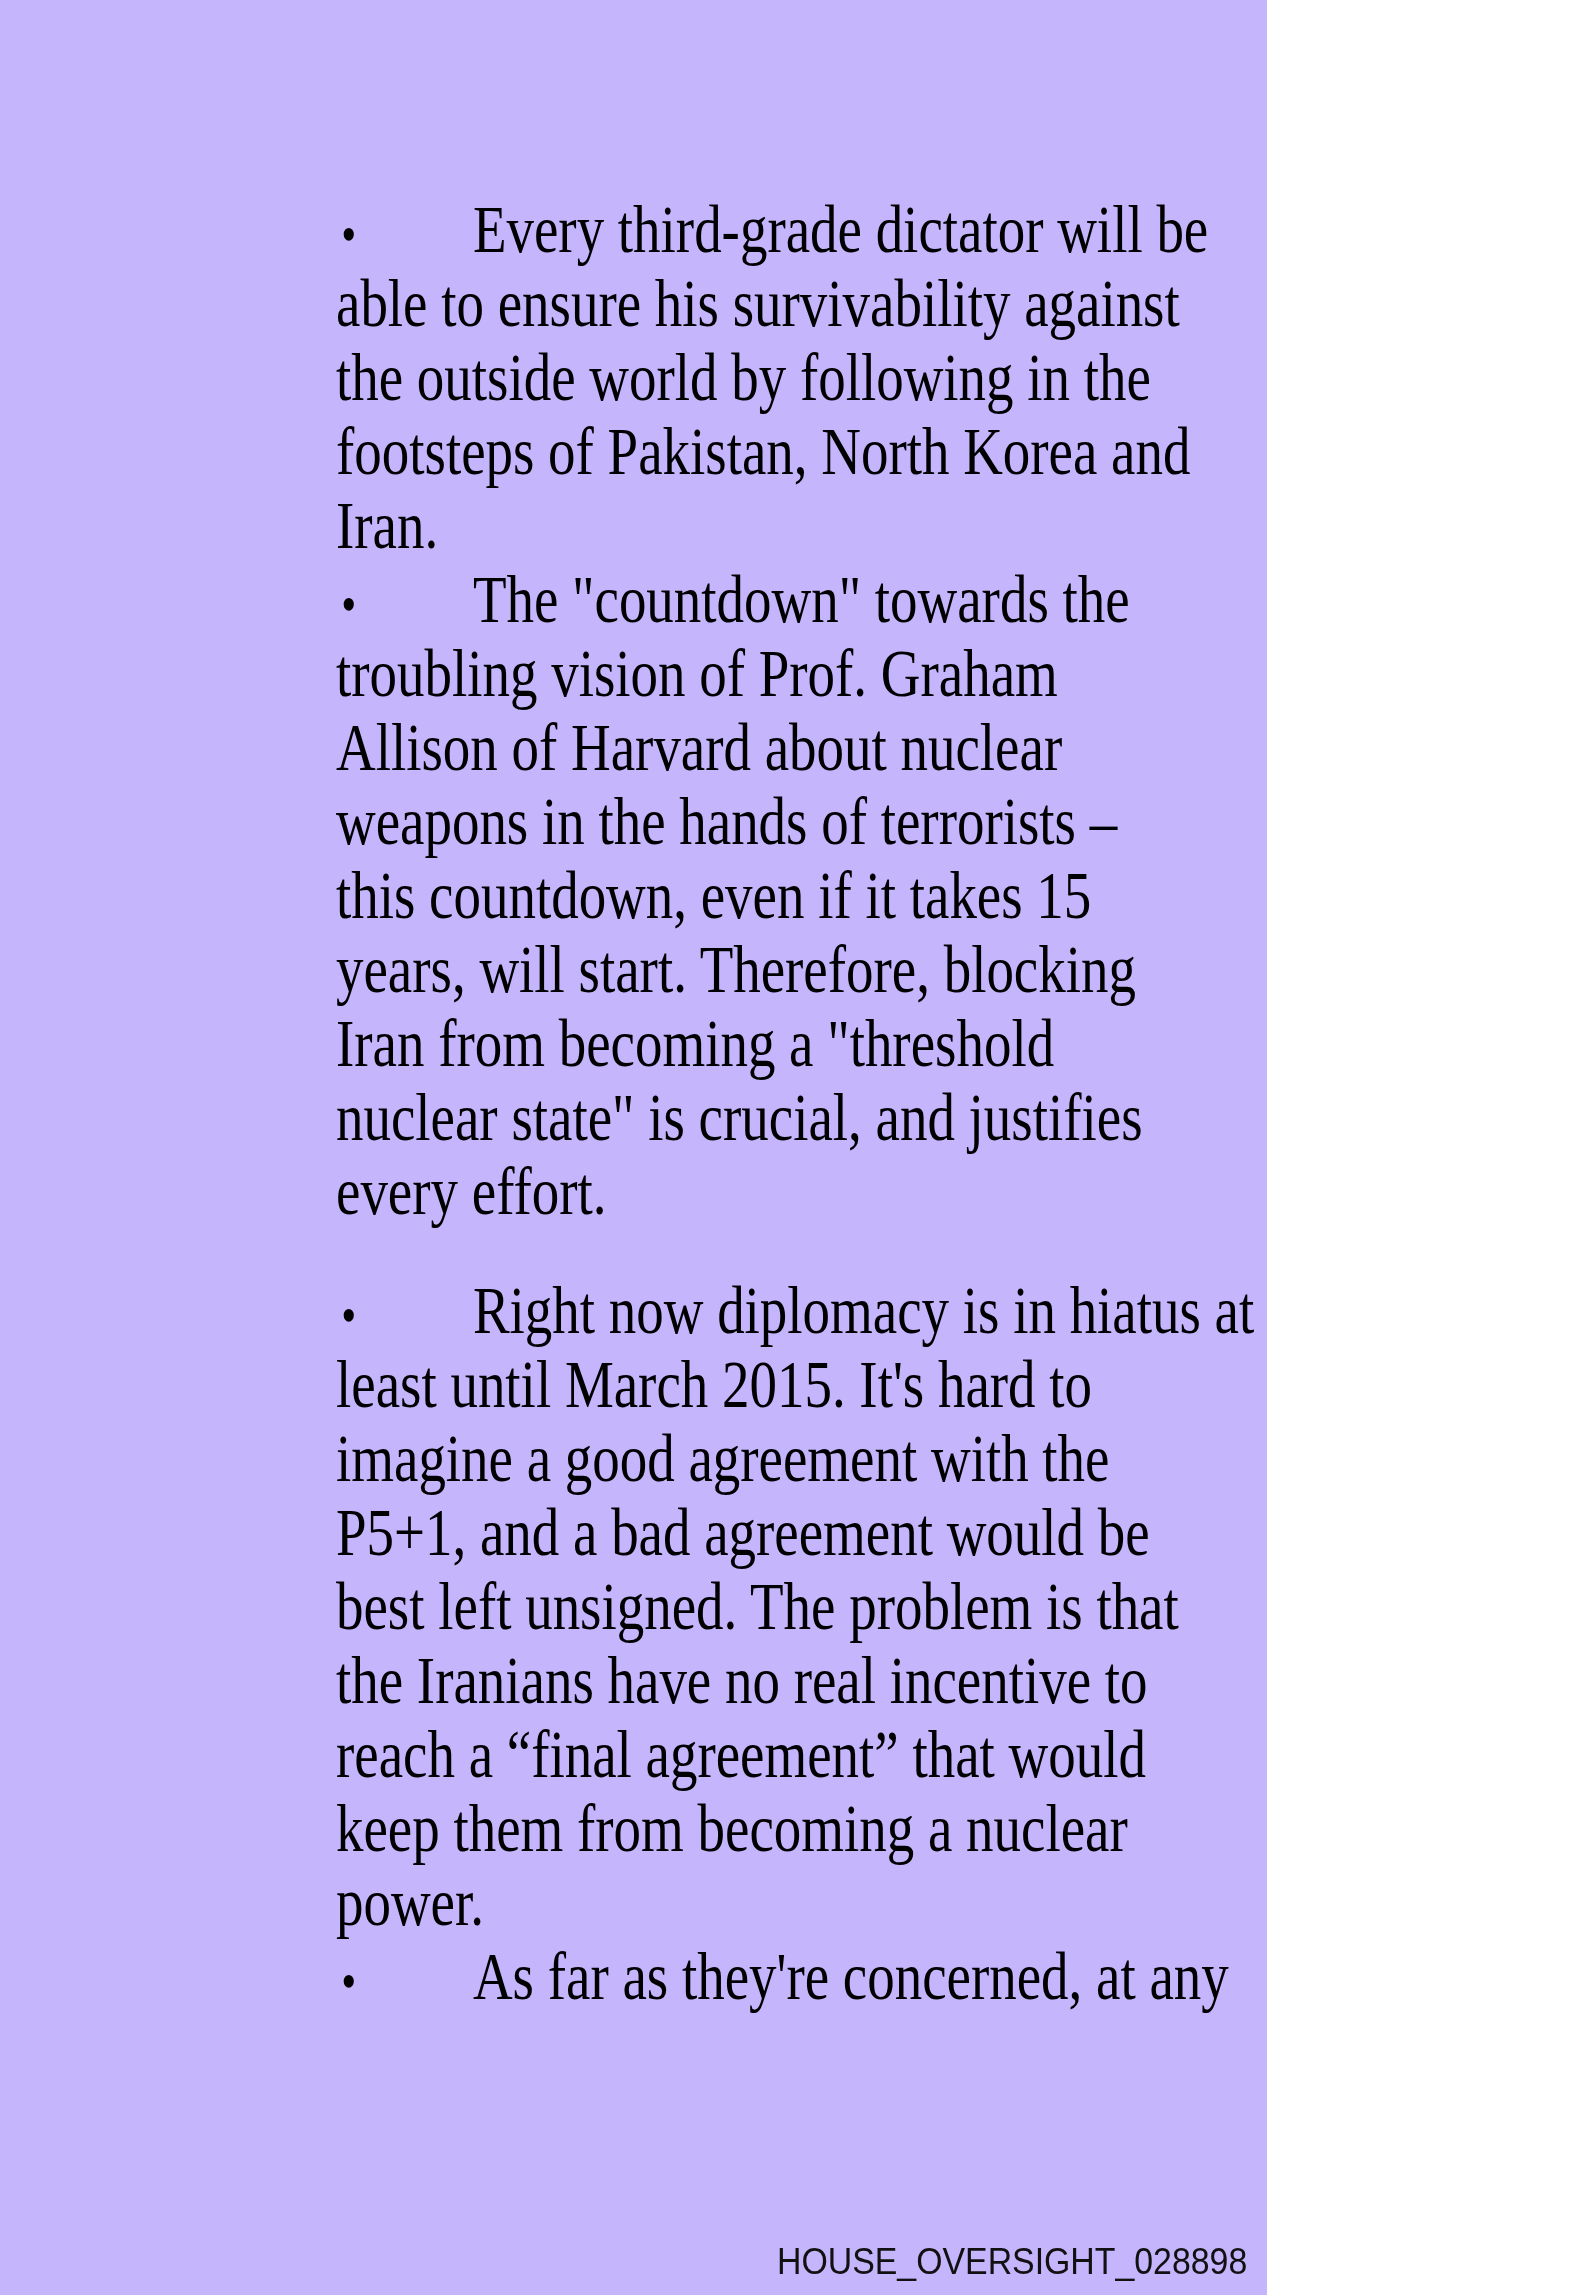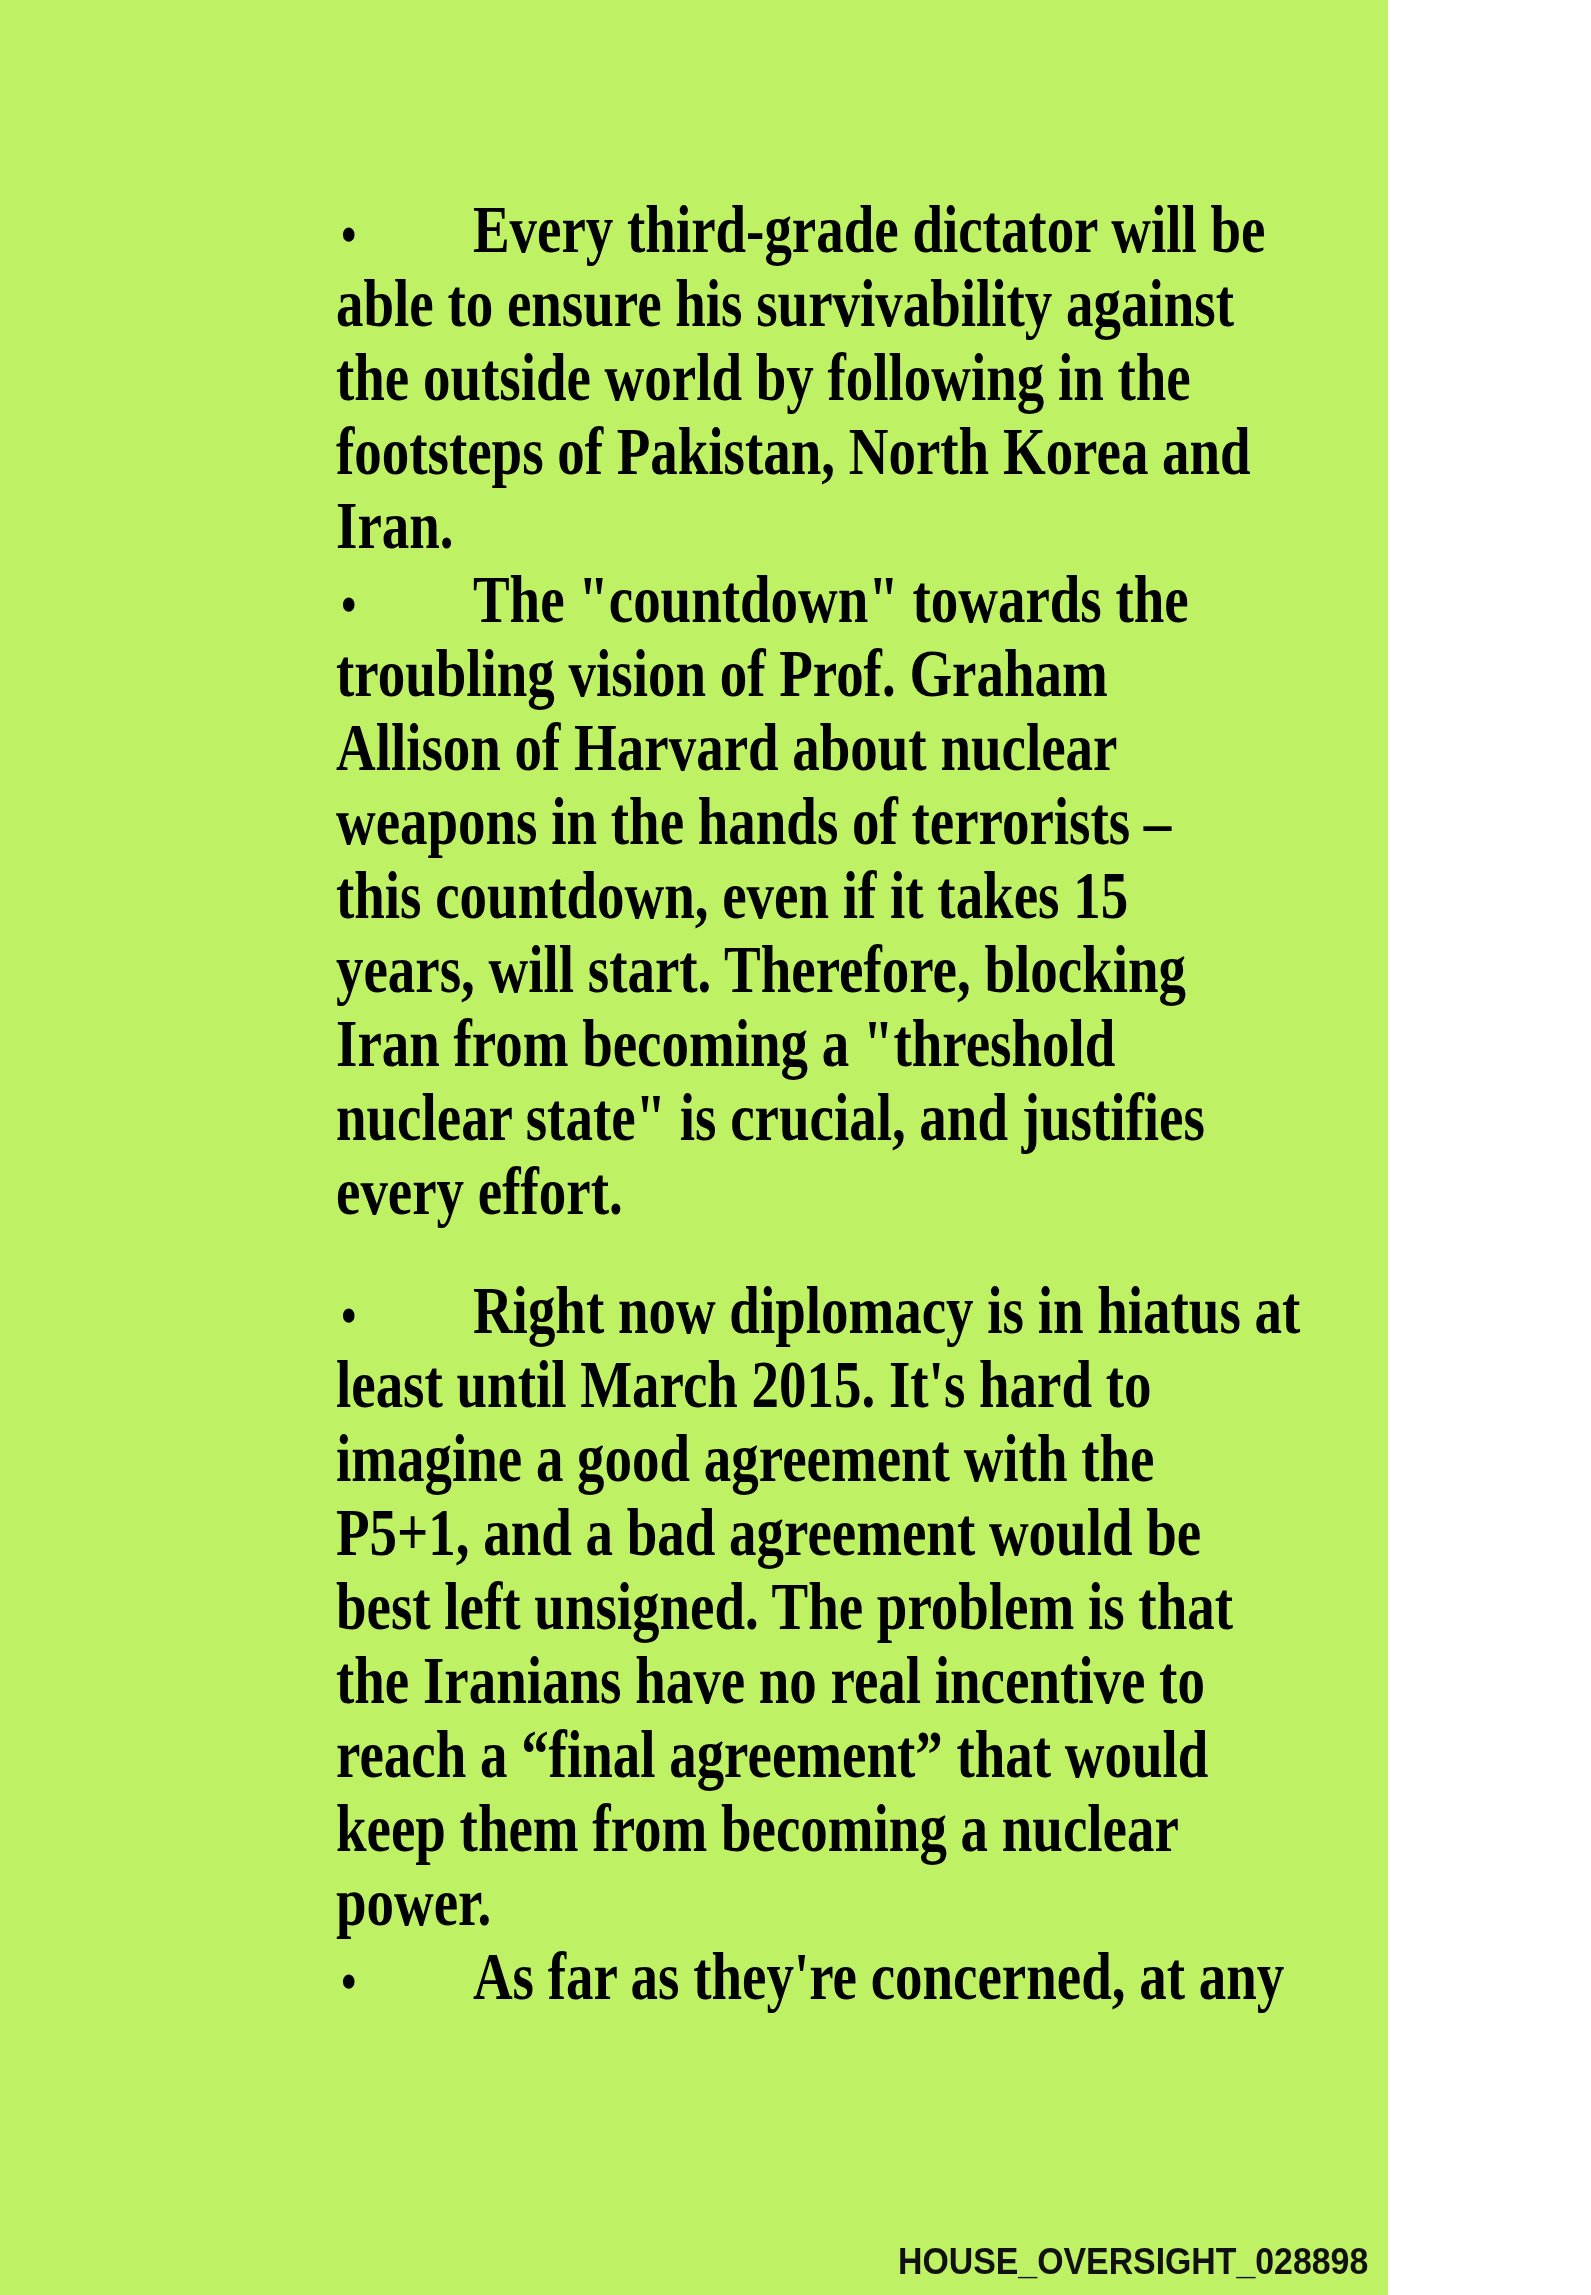--- a/index.html
+++ b/index.html
@@ -2,27 +2,26 @@
 <html style="font-size:10.3px"><head>
 <meta charset="utf-8">
 <style>
   html, body {
     margin: 0;
     padding: 0;
     background: #ffffff;
   }
   .page {
     position: relative;
-    width: 1388px;
+    width: 1267px;
     height: 2295px;
-    background: #bef264;
+    background: #c4b5fd;
     overflow: hidden;
     font-family: "Liberation Serif", serif;
     color: #000000;
-    font-weight: bold;
   }
   .text-block {
     position: absolute;
     left: 336px;
     top: 192px;
     width: 1283px;
     font-size: 67px;
     line-height: 74px;
     transform: scaleX(0.82);
     transform-origin: 0 0;

